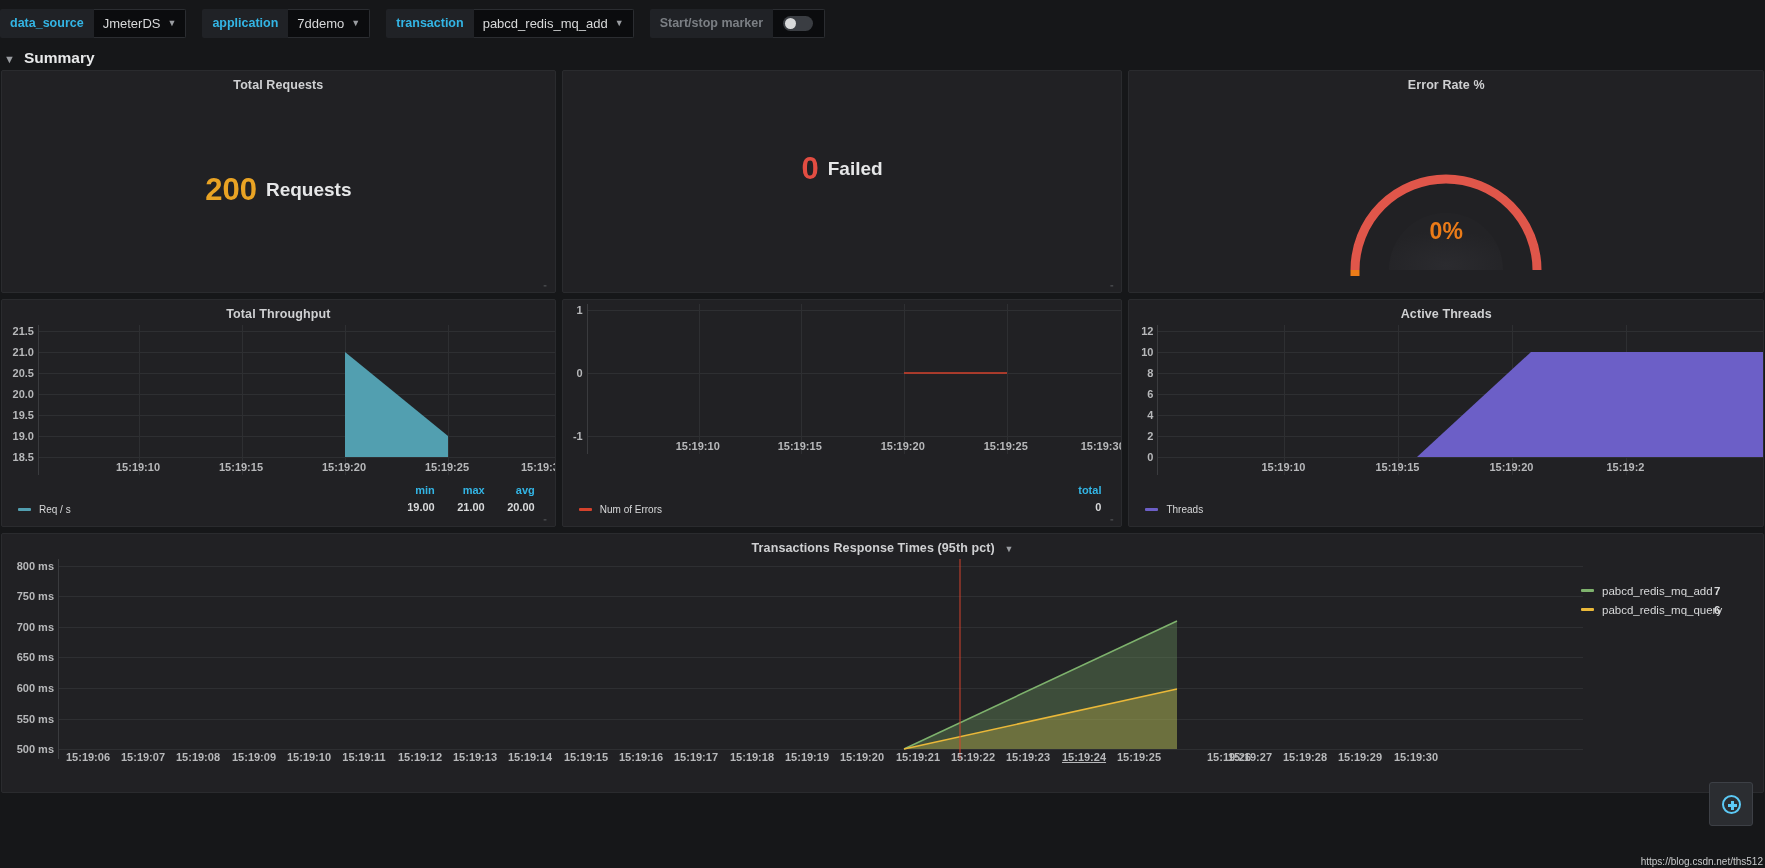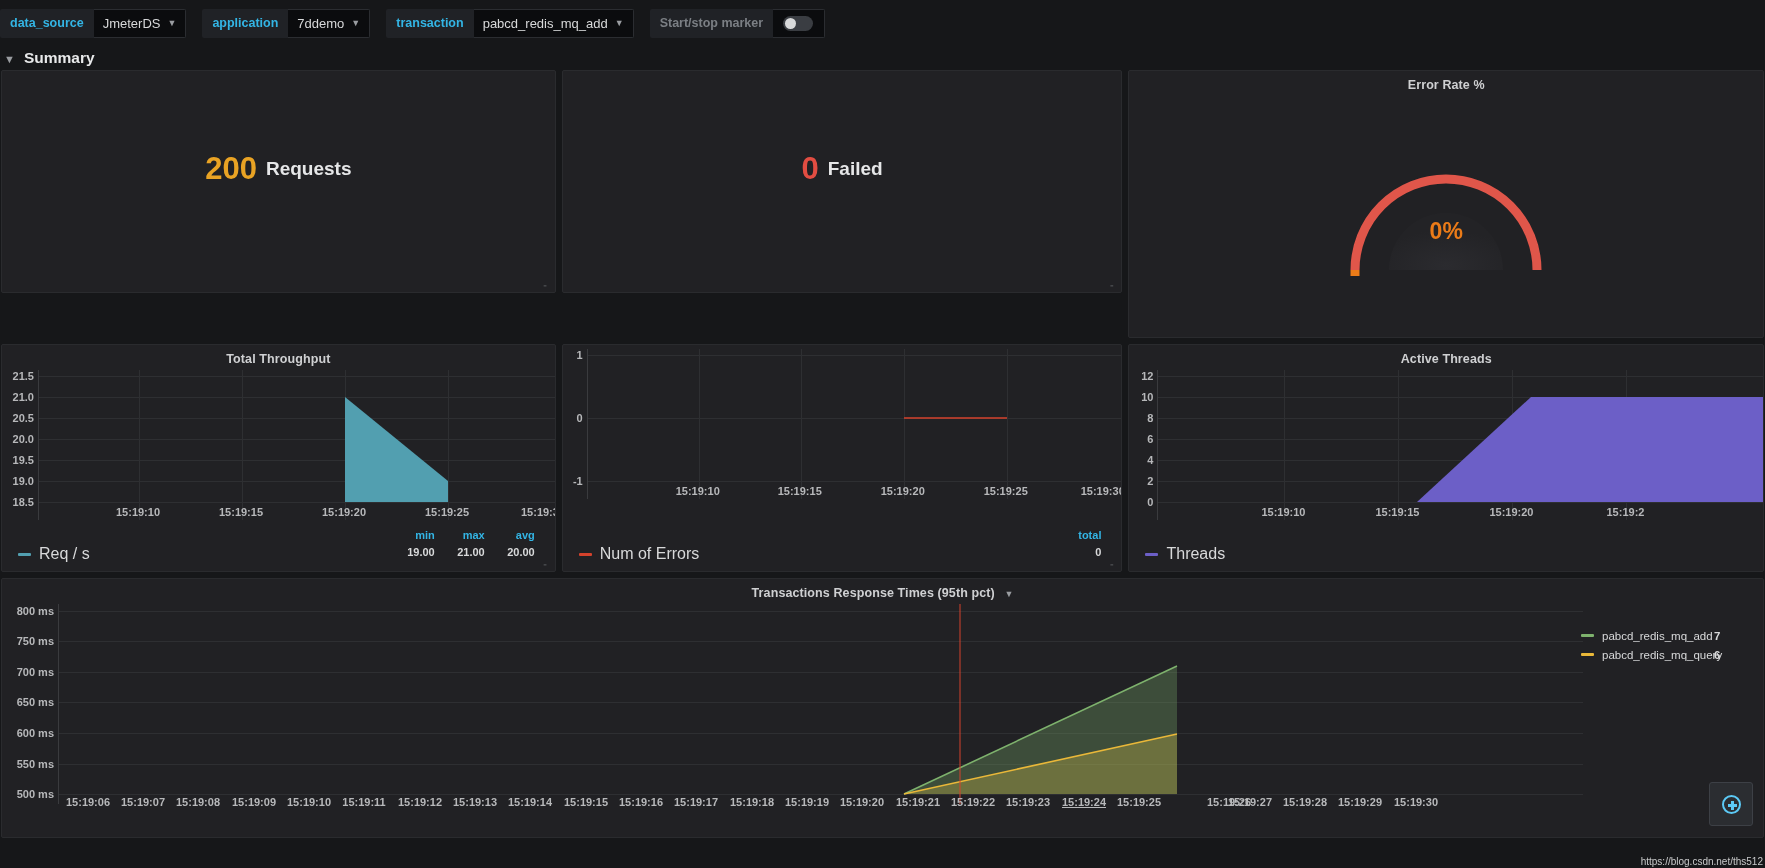--- a/index.html
+++ b/index.html
@@ -183,21 +183,21 @@
     font-size: 11px;
     font-weight: bold;
     color: #b7b8ba;
   }
   .xlabel { position: absolute; transform: translateX(-50%); white-space: nowrap; }
 
   
   .legend { position: absolute; left: 0; right: 0; }
   .legend-series {
     display: flex; align-items: center;
-    font-size: 16px;
+    font-size: 10px;
     color: #d8d9da;
     padding-left: 16px;
     height: 18px;
   }
   .legend-dash {
     display: inline-block;
     width: 13px; height: 3px;
     border-radius: 1px;
     margin-right: 8px;
   }
@@ -301,36 +301,37 @@
 </div>
 
 <div id="rowheader">
   <span class="chev">▼</span>
   <span class="rowtitle">Summary</span>
 </div>
 
 <div class="panel-row">
 
   <div class="panel" style="width:556px;height:223px;">
+    <div class="panel-title">Total Requests</div>
     <div class="singlestat">
       <span class="ss-num" id="tr-num" style="color: rgb(233, 163, 36);">200</span>
       <span class="ss-unit">Requests</span>
     </div>
     <span class="resize-handle">╴</span>
   </div>
 
   <div class="panel" style="width:562px;height:223px;">
     <div class="singlestat">
       <span class="ss-num" id="fr-num" style="color: rgb(226, 77, 66);">0</span>
       <span class="ss-unit">Failed</span>
     </div>
     <span class="resize-handle">╴</span>
   </div>
 
-  <div class="panel" style="width:637px;height:268px;">
+  <div class="panel" style="width:637px;height:223px;">
     <div class="panel-title">Error Rate %</div>
     <div class="gauge-wrap">
       <div class="gauge">
         <svg width="250" height="180" viewBox="0 0 250 180">
           <defs>
             <radialGradient id="gaugeInner" cx="50%" cy="92%" r="62%">
               <stop offset="0%" stop-color="#2b2b2f"></stop>
               <stop offset="100%" stop-color="#232326"></stop>
             </radialGradient>
           </defs>

